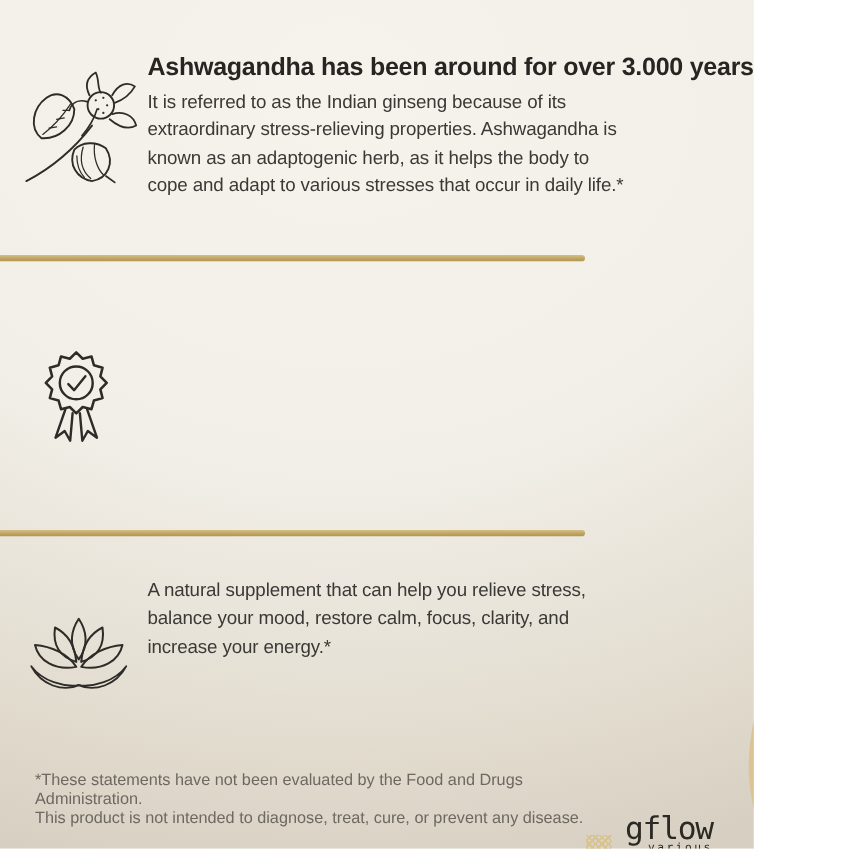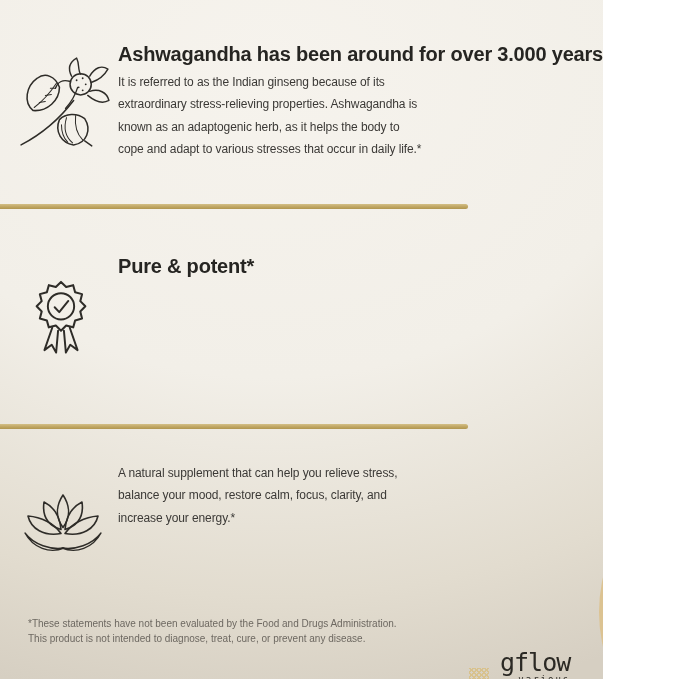--- a/index.html
+++ b/index.html
@@ -11,31 +11,31 @@
   .corner-circle{position:absolute;left:0;top:0;width:679px;height:679px;pointer-events:none;}
   .section{position:absolute;}
   .icon-box{position:absolute;}
   .icon-box svg{display:block;width:100%;height:100%;}
   .txt{position:absolute;left:118px;width:548px;}
   .heading{
     margin:0 0 4px 0;font-size:20px;font-weight:bold;letter-spacing:-0.2px;
     color:#262522;line-height:25px;
   }
   .body{
-    margin:0;font-size:12px;line-height:22.3px;color:#3b3936;
+    margin:0;font-size:15px;line-height:22.3px;color:#3b3936;
     white-space:pre-line;letter-spacing:-0.1px;
   }
   .divider{
     position:absolute;left:0;width:468px;height:5px;
     background:linear-gradient(180deg,#d3bf86 0%,#c0a663 55%,#b0964f 100%);
     border-radius:0 3px 3px 0;
   }
   .disclaimer{
     position:absolute;left:28px;top:616px;width:460px;margin:0;
-    font-size:10px;line-height:15px;color:#6d6861;white-space:pre-line;
+    font-size:13px;line-height:15px;color:#6d6861;white-space:pre-line;
   }
   .logo{position:absolute;left:469px;top:610px;display:flex;align-items:flex-end;margin-top:40px;}
   .brand-mark{
     width:20px;height:16px;margin-top:13px;margin-right:11px;
     background:
       repeating-linear-gradient(45deg,#d9c188 0 1.4px,transparent 1.4px 3.6px),
       repeating-linear-gradient(-45deg,#d9c188 0 1.4px,transparent 1.4px 3.6px);
     opacity:.9;
   }
   .wordmark{display:flex;flex-direction:column;}
@@ -99,21 +99,20 @@
     <div class="icon-box" style="left:31px;top:280px;width:60px;height:76px">
       <svg viewBox="0 0 60 78">
         <path class="ink" stroke-width="2.1" d="M55,27 L49.8,32.3 L51.6,39.5 L44.5,41.5 L42.5,48.6 L35.3,46.8 L30,52 L24.7,46.8 L17.5,48.6 L15.5,41.5 L8.3,39.5 L10.2,32.3 L5,27 L10.2,21.7 L8.3,14.5 L15.5,12.5 L17.5,5.3 L24.7,7.2 L30,2 L35.3,7.2 L42.5,5.3 L44.5,12.5 L51.6,14.5 L49.8,21.7 Z"></path>
         <circle class="ink" stroke-width="2" cx="30" cy="27" r="13.5"></circle>
         <path class="ink" stroke-width="2" d="M23.5,28 L28.2,33 L37.5,21.5"></path>
         <path class="ink" stroke-width="2" d="M21,49 L13,72 L20.5,66.5 L25,74.5 L27,52"></path>
         <path class="ink" stroke-width="2" d="M39,49 L47,72 L39.5,66.5 L35,74.5 L33,52"></path>
       </svg>
     </div>
     <div class="txt" style="top:254px">
-      <h2 class="heading">Pure &amp; potent*</h2>
     </div>
   </div>
 
   <div class="divider" style="top:424px"></div>
 
   <div class="section">
     <div class="icon-box" style="left:23px;top:492px;width:80px;height:64px">
       <svg viewBox="0 0 80 64">
         <path class="ink" stroke-width="1.6" d="M40,3 C34,12 31.5,24 40,35.5 C48.5,24 46,12 40,3 Z"></path>
         <path class="ink" stroke-width="1.6" d="M21,10 C19,24 25,33.5 38,37.5 C37,25 31,15 21,10 Z"></path>

